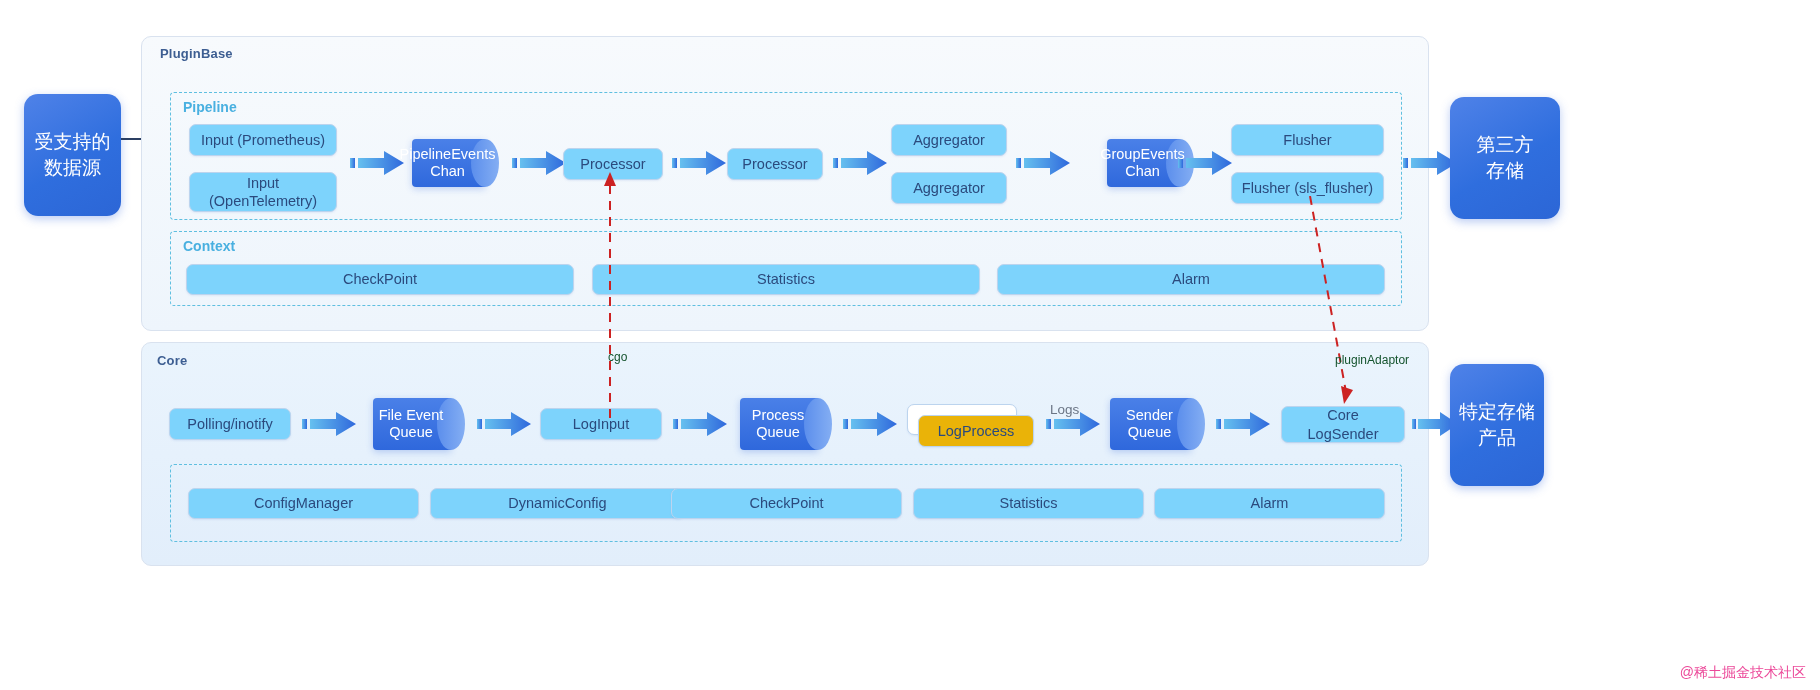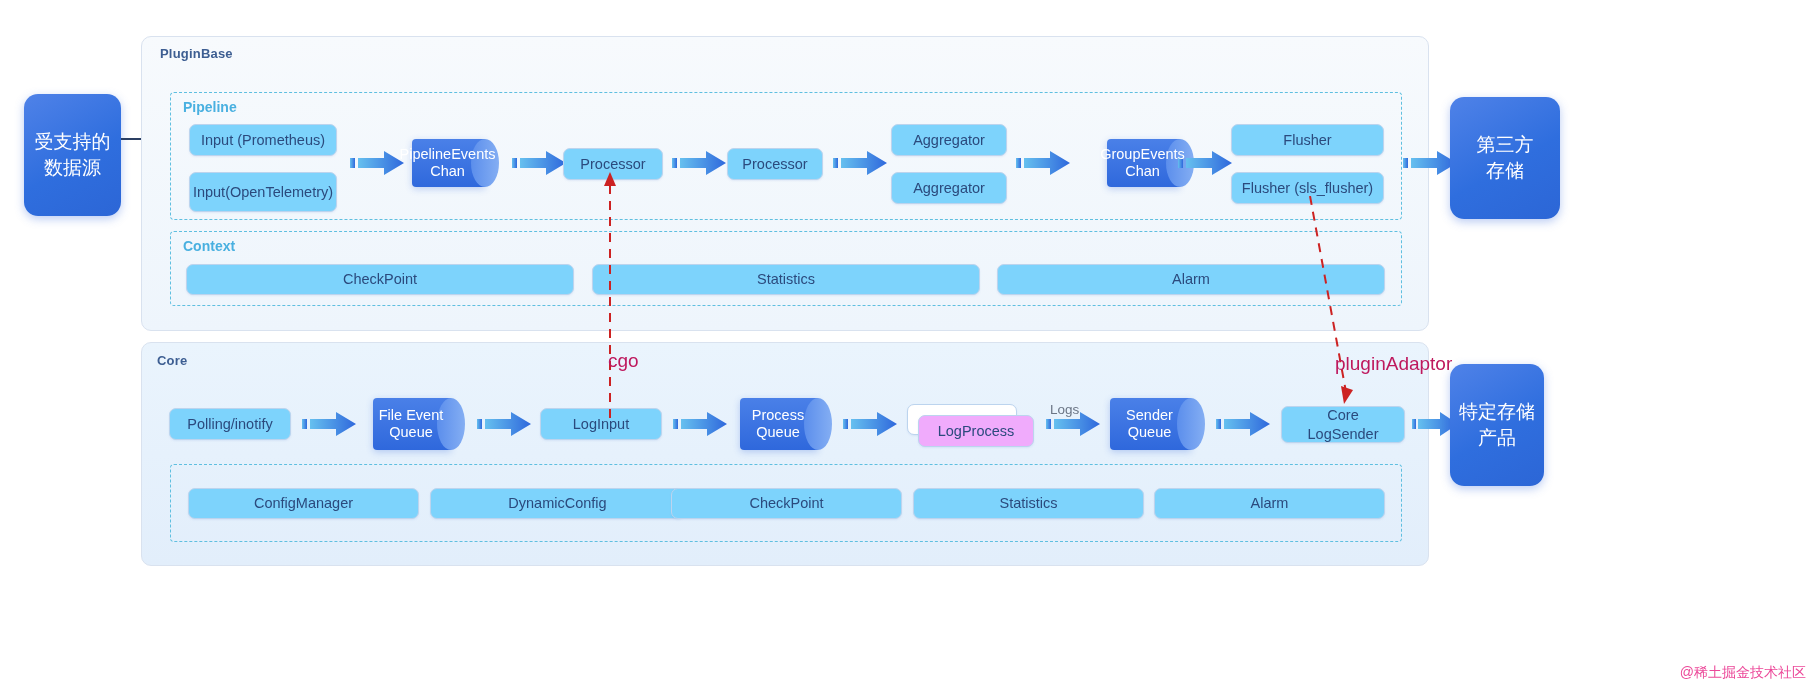--- a/index.html
+++ b/index.html
@@ -66,21 +66,21 @@
   }
 
   
   .stackbox { position: absolute; }
   .stackbox .layer {
     position: absolute; background:#fff;
     border:1px solid #bcd4ee; border-radius:7px;
     box-shadow: 0 1px 2px rgba(110,150,210,.14);
   }
   .stackbox .front {
-    position: absolute; background:#f0abfc;
+    position: absolute; background:#eab308;
     border:1px solid #bcd4ee; border-radius:7px;
     display:flex; align-items:center; justify-content:center;
     color:#2b4a7d; font-size:14.5px;
     box-shadow: 0 1px 2px rgba(110,150,210,.14);
   }
 
   
   .cyl { position: absolute; }
   .cyl .body {
     position:absolute; left:0; top:0; right:14px; bottom:0;
@@ -102,21 +102,21 @@
 
   
   .farrow { position:absolute; display:block; }
 
   
   .thinline { position:absolute; }
 
   
   .redline { position:absolute; }
   .redlabel {
-    position:absolute; font-size:19px; color:#be185d;
+    position:absolute; font-size:12px; color:#14532d;
   }
 
   .plainlabel { position:absolute; font-size:13.5px; color:#6b7585; }
 
   .watermark {
     position:absolute; right:14px; bottom:8px;
     font-size:14px; color:#ec4899;
   }
 </style>
 </head>
@@ -137,21 +137,21 @@
   </svg>
 
   <div class="panel abs" style="left:141px; top:36px; width:1288px; height:295px;"></div>
   <div class="panel-title" style="left:160px; top:46px;">PluginBase</div>
 
   <div class="dashgroup abs" style="left:170px; top:92px; width:1232px; height:128px;"></div>
   <div class="dashgroup-title" style="left:183px; top:99px;">Pipeline</div>
 
   <div class="wbox abs" style="left:189px; top:124px; width:148px; height:32px;">Input (Prometheus)</div>
 
-  <div class="wbox abs" style="left:189px; top:172px; width:148px; height:40px; flex-direction:row;">
+  <div class="wbox abs" style="left:189px; top:172px; width:148px; height:40px; flex-direction:column;">
     <span>Input</span>
     <span>(OpenTelemetry)</span>
   </div>
 
   <svg class="farrow" style="left:350px; top:148px; width:56px; height:30px;" viewBox="0 0 56 30">
     <defs>
         <linearGradient id="ag1" x1="0" y1="0" x2="1" y2="0">
       <stop offset="0%" stop-color="#66c0ef"></stop>
           <stop offset="100%" stop-color="#2f68dc"></stop>
         </linearGradient>

